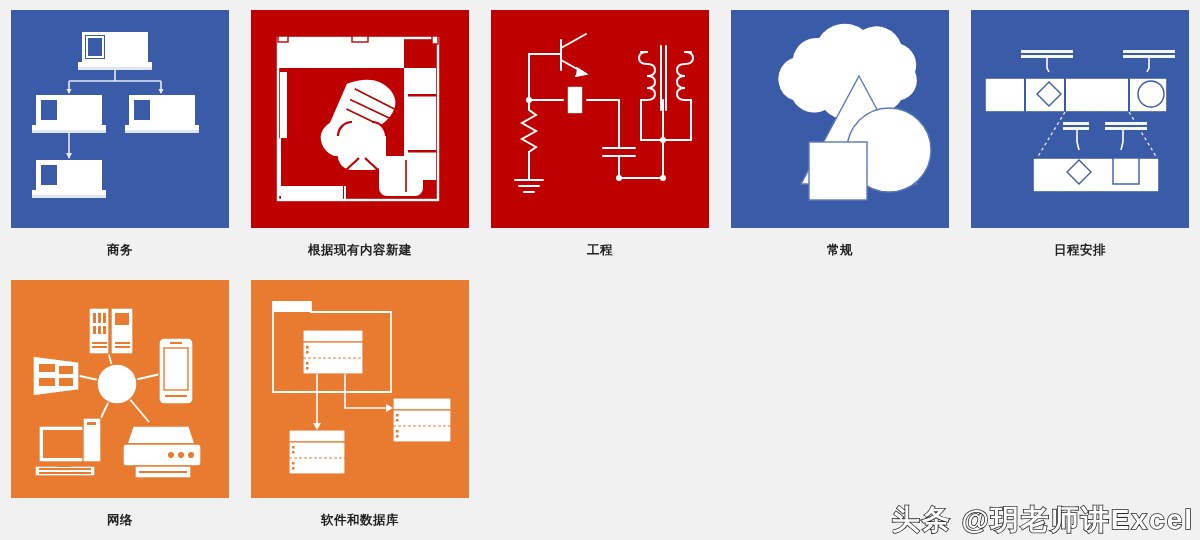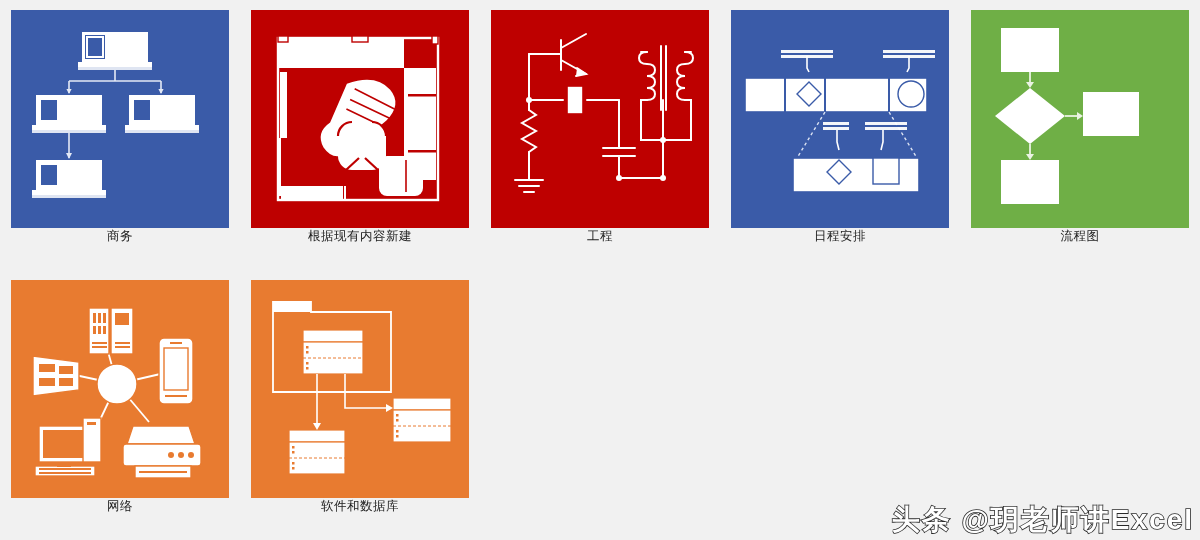--- a/index.html
+++ b/index.html
@@ -23,23 +23,24 @@
   }
   .thumb{
     width:218px;height:218px;
     margin-top:10px;
     position:relative;
     overflow:hidden;
     box-sizing:border-box;
   }
   .thumb svg{display:block;width:218px;height:218px;}
   .caption{
+    margin-top:14px;
     font-size:12.5px;
     color:#222;
-    font-weight:400;
+    font-weight:700;
     letter-spacing:.5px;
     text-align:center;
     white-space:nowrap;
   }
   .thumb.plain{background:#fff;border:1px solid #e6e6e6;}
   .watermark{
     position:absolute;
     right:6px;bottom:6px;
     font-size:28px;
     font-weight:700;
@@ -187,20 +188,45 @@
           <circle cx="38" cy="90" r="3"></circle>
           <circle cx="128" cy="168" r="3"></circle>
           <circle cx="172" cy="168" r="3"></circle>
           <circle cx="172" cy="130" r="3"></circle>
         </g>
       </svg>
     </div>
     <div class="caption">工程</div>
   </div>
 
+  <div class="cell">
+    <div class="thumb" style="background:#3a5ba8">
+      <svg viewBox="0 0 218 218" xmlns="http://www.w3.org/2000/svg">
+        <g fill="#fff">
+          <path d="M48 74
+                   a22 22 0 0 1 14 -26
+                   a24 24 0 0 1 26 -20
+                   a30 30 0 0 1 44 -8
+                   a26 26 0 0 1 38 14
+                   a22 22 0 0 1 14 28
+                   a20 20 0 0 1 -14 28
+                   a26 26 0 0 1 -34 10
+                   a28 28 0 0 1 -42 0
+                   a24 24 0 0 1 -32 -10
+                   a20 20 0 0 1 -14 -16 z"></path>
+        </g>
+        <g fill="#fff" stroke="#5a78bb" stroke-width="1.4">
+          <path d="M128 66 L186 174 L70 174 z"></path>
+          <circle cx="158" cy="140" r="42"></circle>
+          <rect x="78" y="132" width="58" height="58"></rect>
+        </g>
+      </svg>
+    </div>
+    <div class="caption">常规</div>
+  </div>
 
   <div class="cell">
     <div class="thumb" style="background:#3a5ba8">
       <svg viewBox="0 0 218 218" xmlns="http://www.w3.org/2000/svg">
         <g fill="#fff" stroke="#3a5ba8" stroke-width="1.6">
           <rect x="14" y="68" width="182" height="34"></rect>
           <path d="M54 68 L54 102 M94 68 L94 102 M158 68 L158 102" stroke="#3a5ba8" stroke-width="2"></path>
         </g>
         <g fill="#fff" stroke="#3a5ba8" stroke-width="1.6">
           <rect x="62" y="148" width="126" height="34"></rect>
@@ -229,43 +255,20 @@
           <rect x="92" y="112" width="26" height="3"></rect>
             <rect x="92" y="117" width="26" height="3"></rect>
           <rect x="134" y="112" width="42" height="3"></rect>
             <rect x="134" y="117" width="42" height="3"></rect>
         </g>
       </svg>
     </div>
     <div class="caption">日程安排</div>
   </div>
 
-  <div class="cell">
-    <div class="thumb" style="background:#6faf46">
-      <svg viewBox="0 0 218 218" xmlns="http://www.w3.org/2000/svg">
-        <g fill="#fff">
-          <rect x="30" y="18" width="58" height="44"></rect>
-          <path d="M59 78 L94 106 L59 134 L24 106 z"></path>
-          <rect x="112" y="82" width="56" height="44"></rect>
-          <rect x="30" y="150" width="58" height="44"></rect>
-        </g>
-        <g stroke="#eaf3e2" stroke-width="1.8" fill="none">
-          <path d="M59 62 L59 76"></path>
-          <path d="M94 106 L110 106"></path>
-          <path d="M59 134 L59 148"></path>
-        </g>
-        <g fill="#eaf3e2">
-          <path d="M59 78 l-4 -6 h8 z"></path>
-          <path d="M112 106 l-6 -4 v8 z"></path>
-          <path d="M59 150 l-4 -6 h8 z"></path>
-        </g>
-      </svg>
-    </div>
-    <div class="caption">流程图</div>
-  </div>
 
   <div class="cell">
     <div class="thumb" style="background:#e87b30">
       <svg viewBox="0 0 218 218" xmlns="http://www.w3.org/2000/svg">
         <g stroke="#fff" stroke-width="1.8" fill="none">
           <path d="M106 104 L96 68"></path>
           <path d="M106 104 L50 92"></path>
           <path d="M106 104 L158 92"></path>
           <path d="M106 104 L88 142"></path>
           <path d="M106 104 L138 142"></path>

